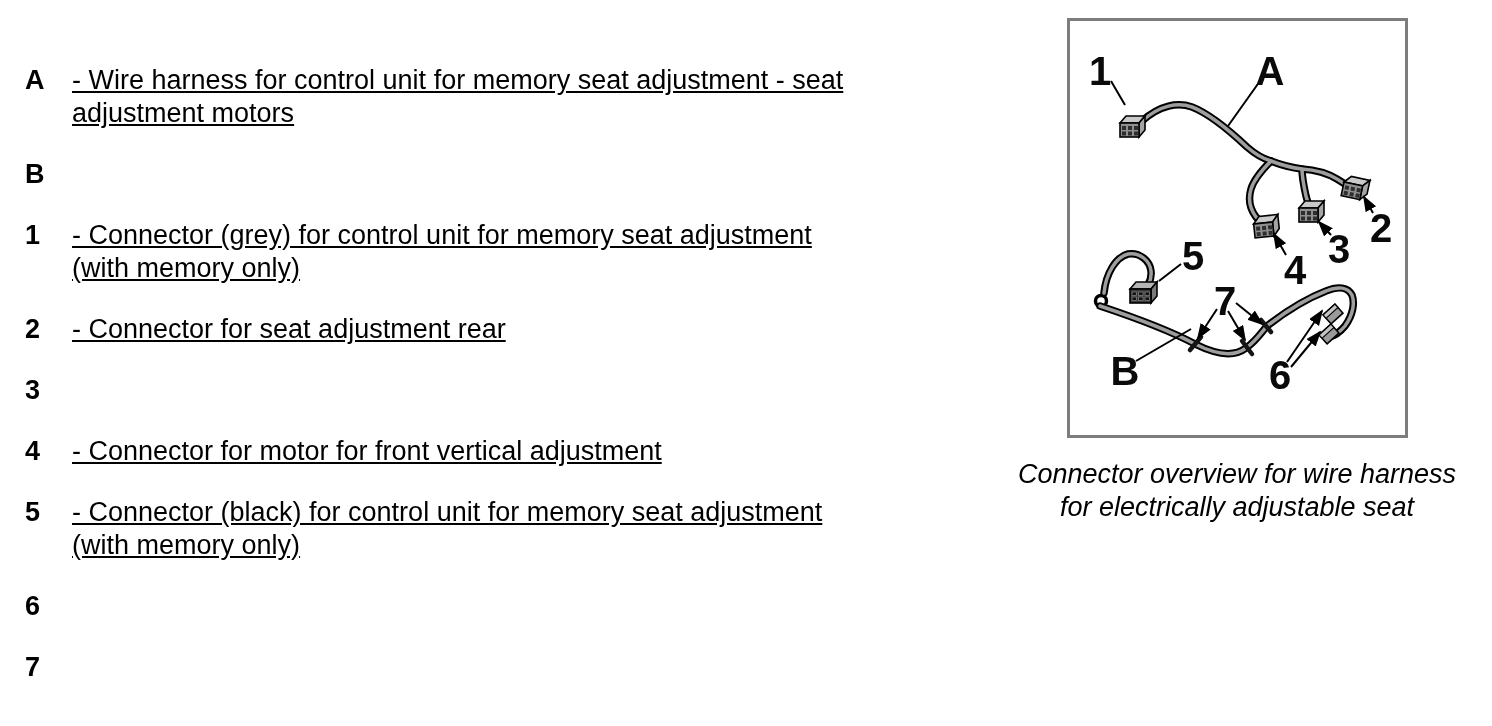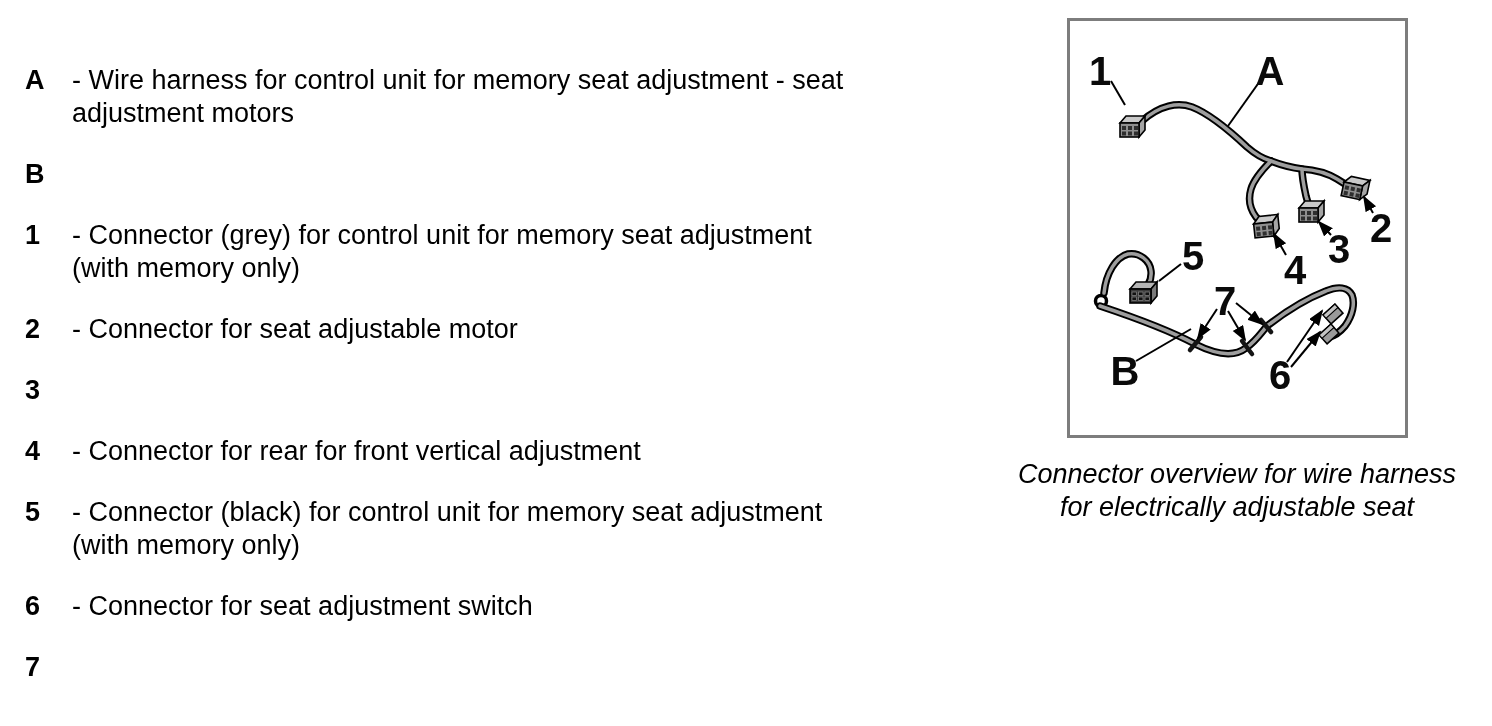--- a/index.html
+++ b/index.html
@@ -33,20 +33,21 @@
     line-height: 33px;
   }
   .legend-key {
     flex: 0 0 47px;
     font-weight: bold;
     white-space: nowrap;
   }
   .legend-text {
     white-space: pre-line;
     max-width: 930px;
+    text-decoration: underline;
   }
   
   .figure-box {
     position: absolute;
     left: 1067px;
     top: 18px;
     width: 335px;
     height: 414px;
     border: 3px solid #7d7d7d;
     background: #ffffff;
@@ -88,37 +89,36 @@
     <div class="legend-item">
       <span class="legend-key">B</span>
     </div>
     <div class="legend-item">
       <span class="legend-key">1</span>
       <span class="legend-text">- Connector (grey) for control unit for memory seat adjustment
 (with memory only)</span>
     </div>
     <div class="legend-item">
       <span class="legend-key">2</span>
-      <span class="legend-text">- Connector for seat adjustable motor</span>
+      <span class="legend-text">- Connector for seat adjustment rear</span>
     </div>
     <div class="legend-item">
       <span class="legend-key">3</span>
     </div>
     <div class="legend-item">
       <span class="legend-key">4</span>
-      <span class="legend-text">- Connector for rear for front vertical adjustment</span>
+      <span class="legend-text">- Connector for motor for front vertical adjustment</span>
     </div>
     <div class="legend-item">
       <span class="legend-key">5</span>
       <span class="legend-text">- Connector (black) for control unit for memory seat adjustment
 (with memory only)</span>
     </div>
     <div class="legend-item">
       <span class="legend-key">6</span>
-      <span class="legend-text">- Connector for seat adjustment switch</span>
     </div>
     <div class="legend-item">
       <span class="legend-key">7</span>
     </div>
   </div>
 
   <div class="figure-box">
     <svg viewBox="0 0 335 414">
       <defs>
         <marker id="arr" markerWidth="9" markerHeight="8" refX="7" refY="3" orient="auto">

